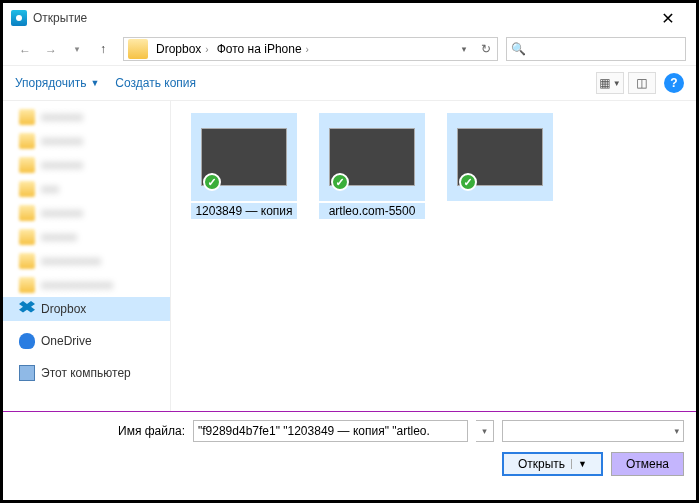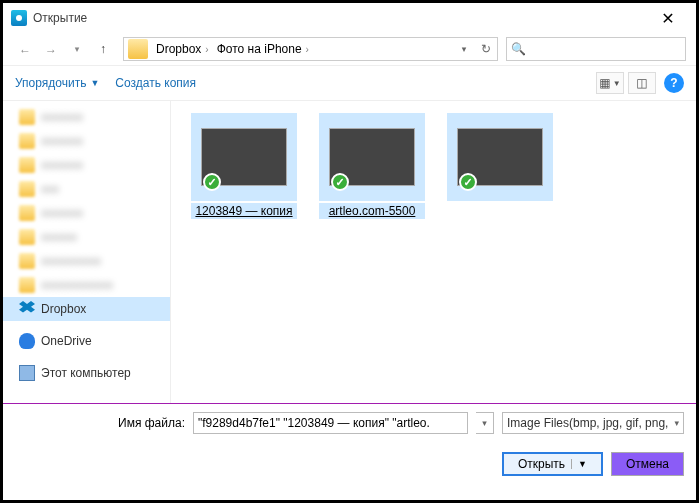--- a/index.html
+++ b/index.html
@@ -41,29 +41,29 @@
 .content { flex: 1; padding: 12px 8px 8px 20px; display: flex; align-items: flex-start; gap: 22px; }
 .thumb { width: 106px; display:flex; flex-direction:column; align-items:center; }
 .thumb.sel .imgwrap { background: #cde8ff; }
 .imgwrap { width: 106px; height: 88px; display:flex; align-items:center; justify-content:center; position:relative; }
 .imgwrap .pic { width: 86px; height: 58px; border:1px solid #aaa; background:#444; }
 .pic1 { background: radial-gradient(circle at 30% 40%, #e97cc0 2px, transparent 3px) 0 0/10px 10px, #1a0a12; }
 .pic2 { background: linear-gradient(135deg,#dfe9df 30%,#3e6b2f 30% 70%,#9ebf6f 70%); }
 .pic3 { background: linear-gradient(#6fb0e8 0 38%, #8fcf5a 38% 100%); }
 .badge { position:absolute; left:12px; bottom:10px; width:18px; height:18px; border-radius:50%; background:#3aae3a; border:2px solid #fff; display:flex; align-items:center; justify-content:center; color:#fff; font-size:11px; font-weight:bold; }
 .thumb .cap { margin-top: 2px; padding: 1px 4px; white-space: nowrap; overflow:hidden; text-overflow:ellipsis; width:100%; text-align:center; }
-.thumb.sel .cap { background: #cde8ff; text-decoration: underline; }
+.thumb.sel .cap { background: #cde8ff; }
 .footer { border-top: 1px solid #a21caf; padding: 8px 12px 24px 12px; }
 .frow { display:flex; align-items:center; gap:8px; }
 .frow .lbl { width: 170px; text-align: right; }
 .frow input { flex:1; height:22px; border:1px solid #bbb; padding:0 4px; }
 .frow .combo { width: 182px; height:22px; border:1px solid #bbb; display:flex; align-items:center; padding:0 4px; color:#333; }
 .frow .combo .ar { margin-left:auto; color:#666; font-size:9px;}
-.btnrow { display:flex; justify-content:flex-end; gap:8px; margin-top:18px; }
-.btn { height:24px; border:1px solid #aaa; background:#8b5cf6; padding:0 14px; display:flex; align-items:center; }
+.btnrow { display:flex; justify-content:flex-end; gap:8px; margin-top:10px; }
+.btn { height:24px; border:1px solid #aaa; background:#c4b5fd; padding:0 14px; display:flex; align-items:center; }
 .btn.primary { border:2px solid #2a7de1; background:#eaf3fd; }
 .btn .ar { margin-left:6px; font-size:9px; border-left:1px solid #aaa; padding-left:6px; }
 .tiny-dd { width:18px; height:22px; border:1px solid #bbb; border-left:none; display:flex; align-items:center; justify-content:center; font-size:9px; color:#666;}
 </style>
 </head>
 <body>
 
 <div class="titlebar">
   <span class="icon"></span>
   <span class="title">Открытие</span>
@@ -179,21 +179,20 @@
     </div>
   </div>
 </div>
 
 <div class="footer">
   <div class="frow">
     <span class="lbl">Имя файла:</span>
     <input value="&quot;f9289d4b7fe1&quot; &quot;1203849 — копия&quot; &quot;artleo." style="">
     <span class="tiny-dd">▾</span>
     <div class="combo">
-        <span>Image Files(bmp, jpg, gif, png,</span>
         <span class="ar">▾</span>
       </div>
   </div>
   <div class="btnrow">
     <div class="btn primary">
         <span>Открыть</span>
         <span class="ar">▼</span>
       </div>
     <div class="btn">Отмена</div>
   </div>

